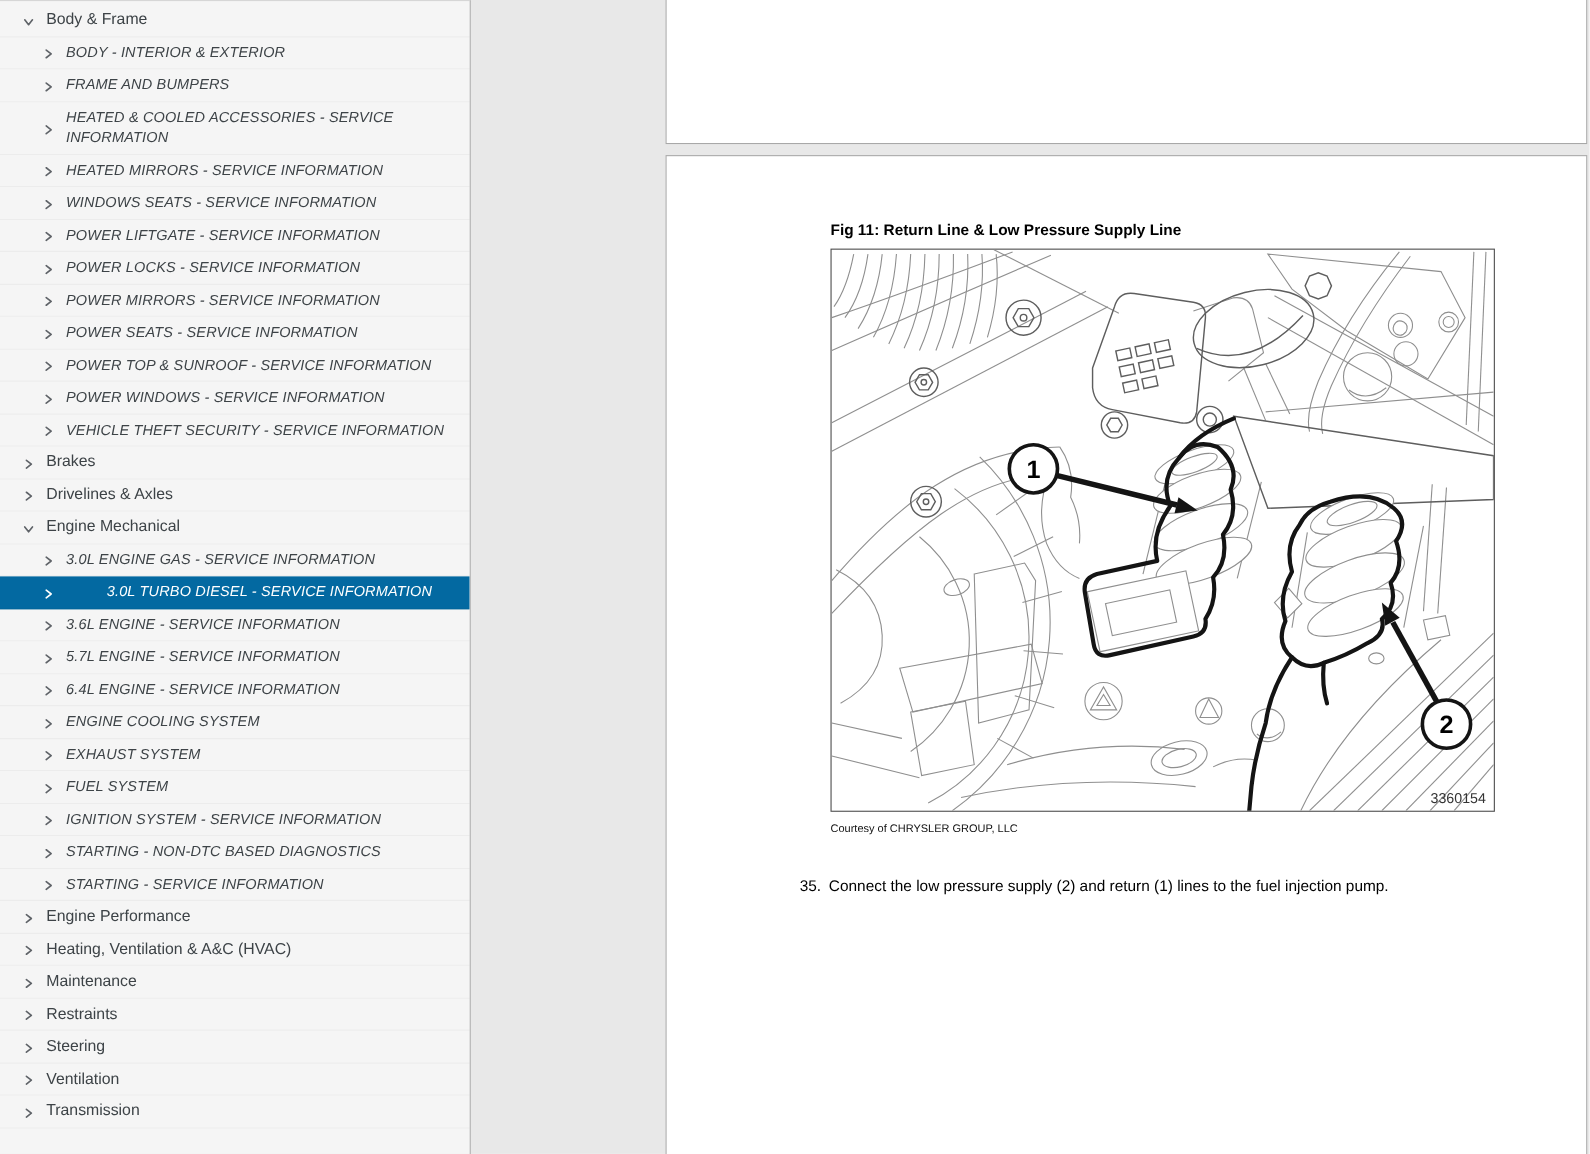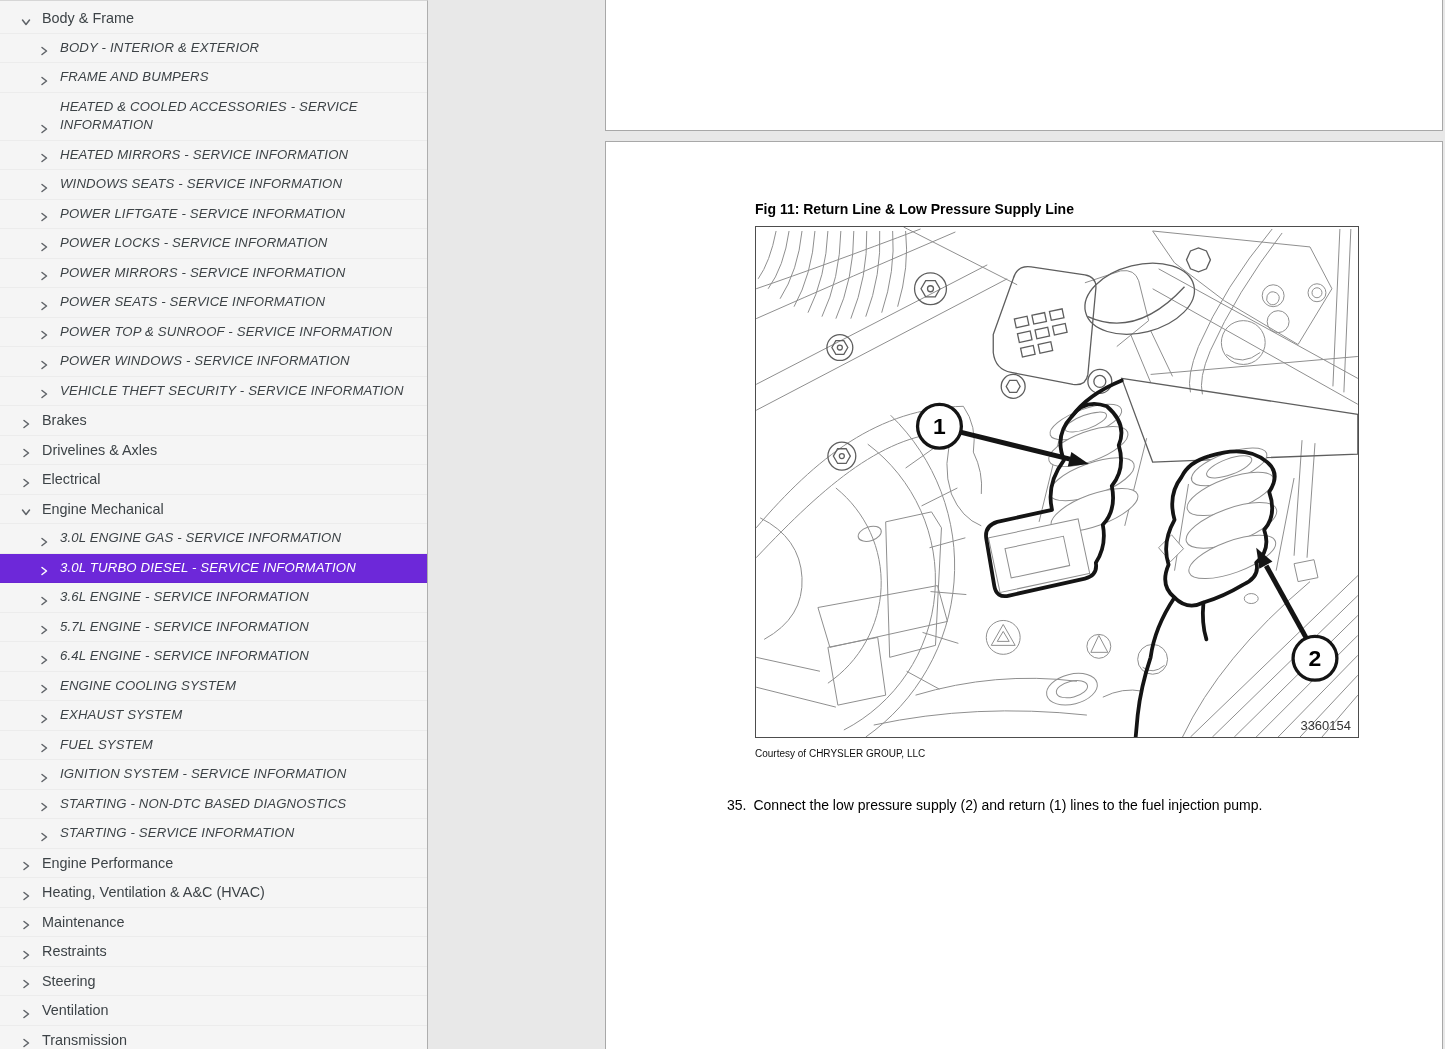--- a/index.html
+++ b/index.html
@@ -9,30 +9,30 @@
     font-family:"Liberation Sans", sans-serif;
     -webkit-font-smoothing:antialiased;
   }
   
   .sidebar{
     position:absolute;left:0;top:0;width:428px;height:1049px;
     background:#f5f5f5;border-right:1px solid #aeaeae;border-top:1px solid #d6d6d6;
     box-sizing:border-box;overflow:hidden;padding-top:3px;
   }
   .tree-row{
-    display:flex;align-items:flex-end;
+    display:flex;align-items:center;
     padding:5px 8px 5px 20px;cursor:pointer;
     border-bottom:1px solid rgba(0,0,0,0.035);
   }
   .tree-row.lvl1{padding-left:38px;font-style:italic;}
   .tree-row .chev{flex:0 0 12px;width:12px;height:12px;margin:3px 10px 0 0;}
   .tree-row .chev polyline{fill:none;stroke:#5f6368;stroke-width:1.5;stroke-linecap:round;stroke-linejoin:round;}
   .tree-row .lbl{font-size:14.4px;line-height:18.5px;color:#3d4347;}
   .tree-row.lvl1 .lbl{font-size:13.2px;letter-spacing:0.15px;}
-  .tree-row.selected{background:#6d28d9;}
+  .tree-row.selected{background:#0369a1;gap:37px;}
   .tree-row.selected .lbl{color:#ffffff;}
   .tree-row.selected .chev polyline{stroke:#ffffff;}
   
   .card{position:absolute;background:#ffffff;border:1px solid #a8a8a8;box-sizing:border-box;}
   .card-top{left:605px;top:-3px;width:838px;height:134px;}
   .card-main{left:605px;top:141px;width:838px;height:918px;}
   .fig-caption{
     position:absolute;left:149px;top:59px;
     font-size:14px;font-weight:bold;color:#000;
   }
@@ -145,26 +145,20 @@
       <svg class="chev" viewBox="0 0 12 12">
         <polyline points="4,2.5 8.5,6 4,9.5"></polyline>
       </svg>
       <span class="lbl">Brakes</span>
     </div>
     <div class="tree-row lvl0">
       <svg class="chev" viewBox="0 0 12 12">
         <polyline points="4,2.5 8.5,6 4,9.5"></polyline>
       </svg>
       <span class="lbl">Drivelines &amp; Axles</span>
-    </div>
-    <div class="tree-row lvl0">
-      <svg class="chev" viewBox="0 0 12 12">
-        <polyline points="4,2.5 8.5,6 4,9.5"></polyline>
-      </svg>
-      <span class="lbl">Electrical</span>
     </div>
     <div class="tree-row lvl0">
       <svg class="chev" viewBox="0 0 12 12">
         <polyline points="2.5,4 6,8.5 9.5,4"></polyline>
       </svg>
       <span class="lbl">Engine Mechanical</span>
     </div>
     <div class="tree-row lvl1">
       <svg class="chev" viewBox="0 0 12 12">
         <polyline points="4,2.5 8.5,6 4,9.5"></polyline>

